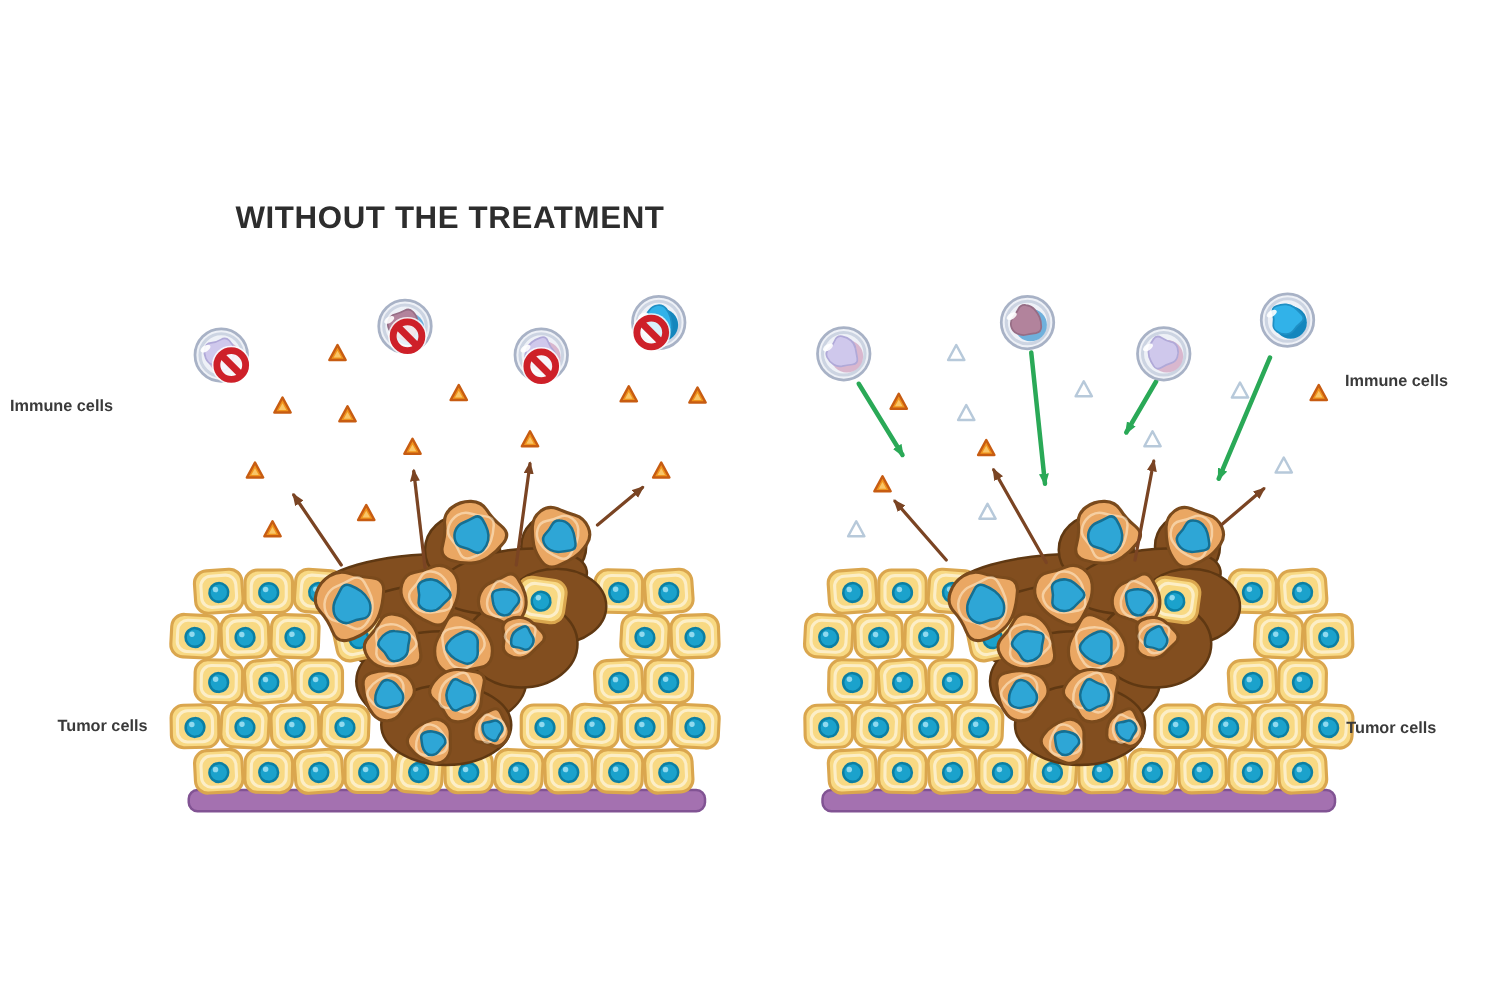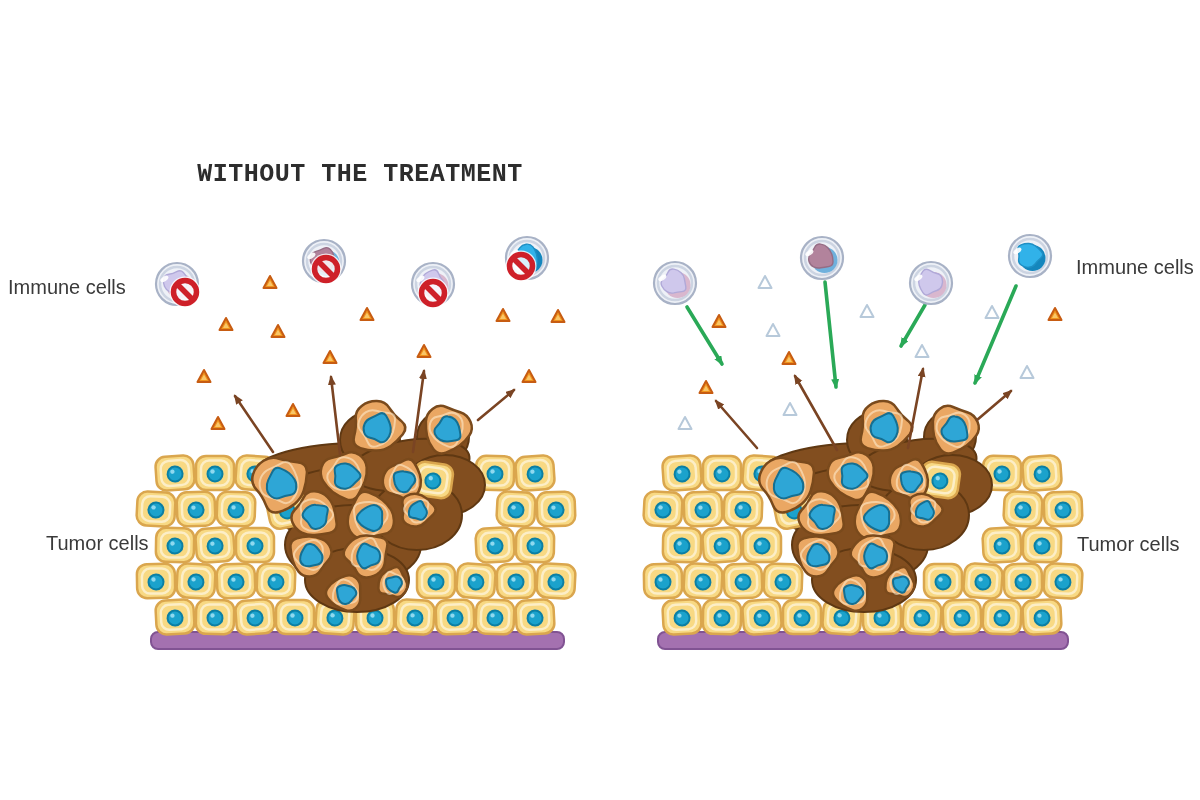--- a/index.html
+++ b/index.html
@@ -1,22 +1,22 @@
 <!DOCTYPE html>
 <html><head>
 <meta charset="utf-8">
 <style>
   html,body{margin:0;padding:0;background:#fff;}
   #canvas{position:relative;width:1200px;height:800px;background:#ffffff;overflow:hidden;
           font-family:"Liberation Sans", sans-serif;}
   .panel-title{position:absolute;top:160px;width:420px;text-align:center;
-    font-size:25px;font-weight:bold;letter-spacing:.5px;color:#2d2d2d;font-family:Liberation Mono, monospace;}
+    font-size:25px;font-weight:bold;letter-spacing:.5px;color:#2d2d2d;}
   #title-left{left:150px;}
   #title-right{left:656px;}
-  .side-label{position:absolute;font-size:20px;font-weight:normal;color:#3a3a3a;white-space:nowrap;}
+  .side-label{position:absolute;font-size:13px;font-weight:bold;color:#3a3a3a;white-space:nowrap;margin-top:41px;}
   #immune-label-left{left:8px;top:276px;}
   #immune-label-right{left:1076px;top:256px;}
   #tumor-label-left{left:46px;top:532px;}
   #tumor-label-right{left:1077px;top:533px;}
   svg{position:absolute;left:0;top:0;}
 </style>
 </head>
 <body>
 
 <div id="canvas">

